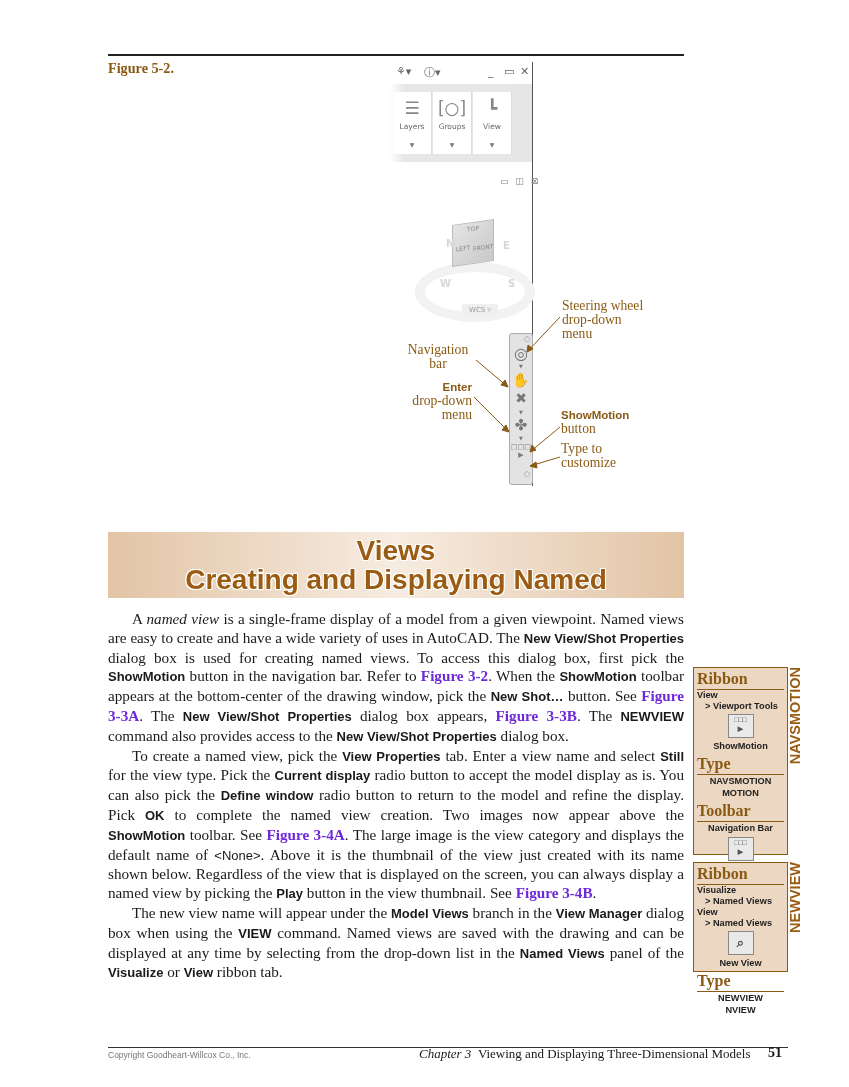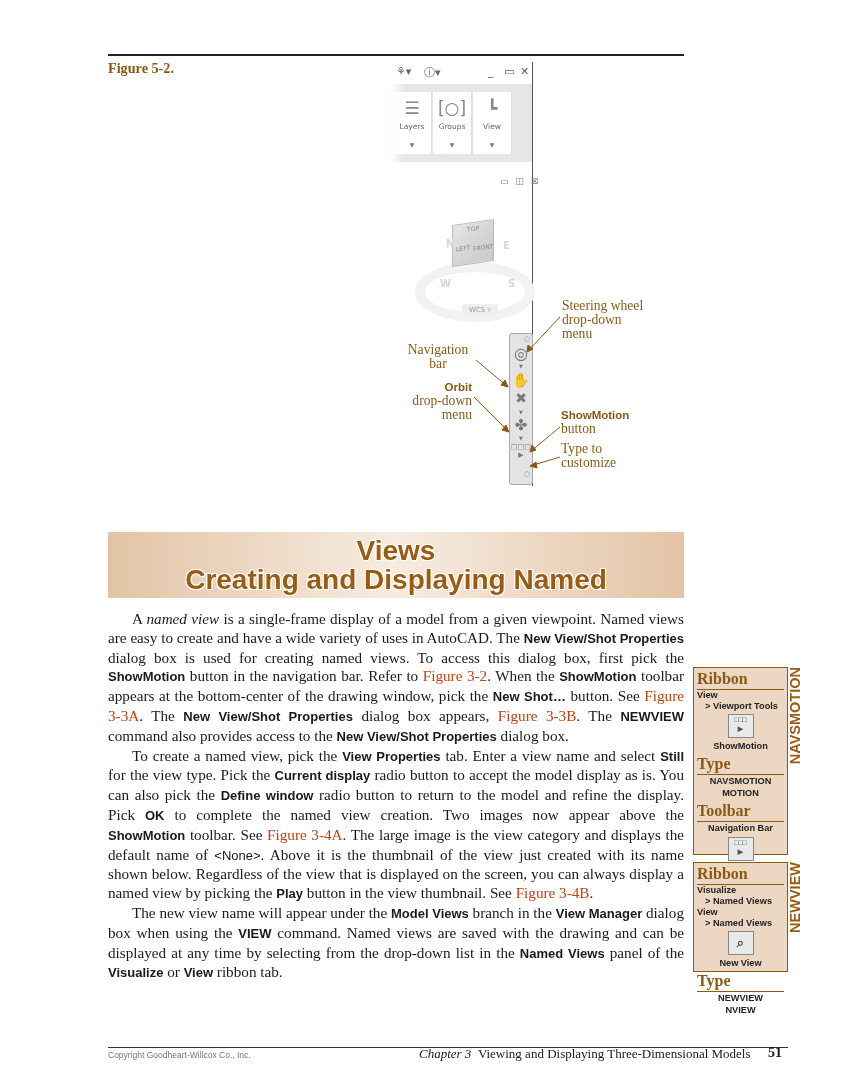--- a/index.html
+++ b/index.html
@@ -42,21 +42,21 @@
   .heading { left:108px; top:532px; width:576px; height:66px;
              background:linear-gradient(to right,#e2c4a5 0%,#f7ece1 50%,#e2c4a5 100%);
              text-align:center; font-family:"Liberation Sans",sans-serif; font-weight:900;
              font-size:28px; line-height:29px; color:#9a5b12;
              text-shadow: -1px -1px 0 #fff, 1px -1px 0 #fff, -1px 1px 0 #fff, 1px 1px 0 #fff, 0 0 2px #fff; padding-top:4px; box-sizing:border-box; }
 
   
   .body { left:108px; top:610px; width:576px; font-size:15.2px; line-height:18.8px; text-align:justify; }
   .body p { margin:0; text-indent:24px; }
   .body .b { font-family:"Liberation Sans",sans-serif; font-weight:bold; font-size:13px; }
-  .body .ref { color:#c2410c; font-weight:normal; }
+  .body .ref { color:#6d28d9; font-weight:bold; }
 
   
   .sidebox { left:693px; width:95px; background:#ecd8c2; border:1px solid #8a5a14; font-family:"Liberation Sans",sans-serif; font-size:9.2px; font-weight:bold; color:#222; box-sizing:border-box; padding:0 3px; }
   .sb-head { font-family:"Liberation Serif",serif; color:#8a5a14; font-size:16px; font-weight:bold; border-bottom:1.5px solid #8a5a14; padding:2px 0 1px; }
   .sb-line { line-height:11px; }
   .sb-ind { padding-left:8px; }
   .sb-center { text-align:center; line-height:11px; padding:1px 0; }
   .sb-icon { width:24px; height:22px; margin:2px auto; border:1px solid #888; background:#e9e9e9; position:relative; }
   .vtab { font-family:"Liberation Sans",sans-serif; font-weight:bold; color:#9a5b12; font-size:14.5px; writing-mode:vertical-rl; transform:rotate(180deg); }
 
@@ -131,21 +131,21 @@
 <div class="abs callout" style="left:562px;top:299px">
   <div>Steering wheel</div>
   <div>drop-down</div>
   <div>menu</div>
 </div>
 <div class="abs callout" style="left:400px;top:343px;width:76px;text-align:center">
   <div>Navigation</div>
   <div>bar</div>
 </div>
 <div class="abs callout" style="left:390px;top:380px;width:82px;text-align:right">
-  <div><b>Orbit</b></div>
+  <div><b>Enter</b></div>
   <div>drop-down</div>
   <div>menu</div>
 </div>
 <div class="abs callout" style="left:561px;top:408px">
   <div><b>ShowMotion</b></div>
   <div>button</div>
 </div>
 <div class="abs callout" style="left:561px;top:442px">
   <div>Type to</div>
   <div>customize</div>

